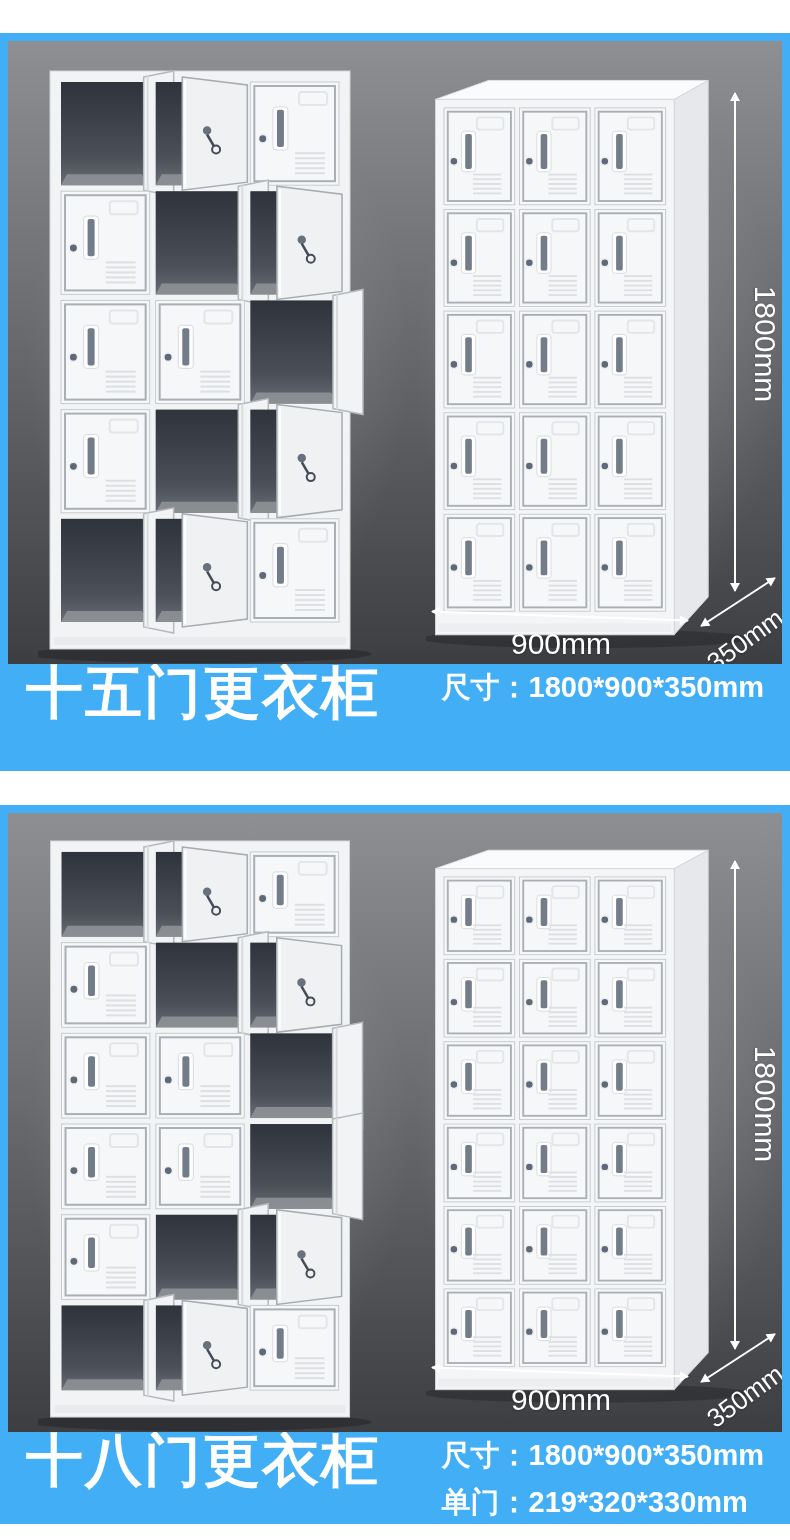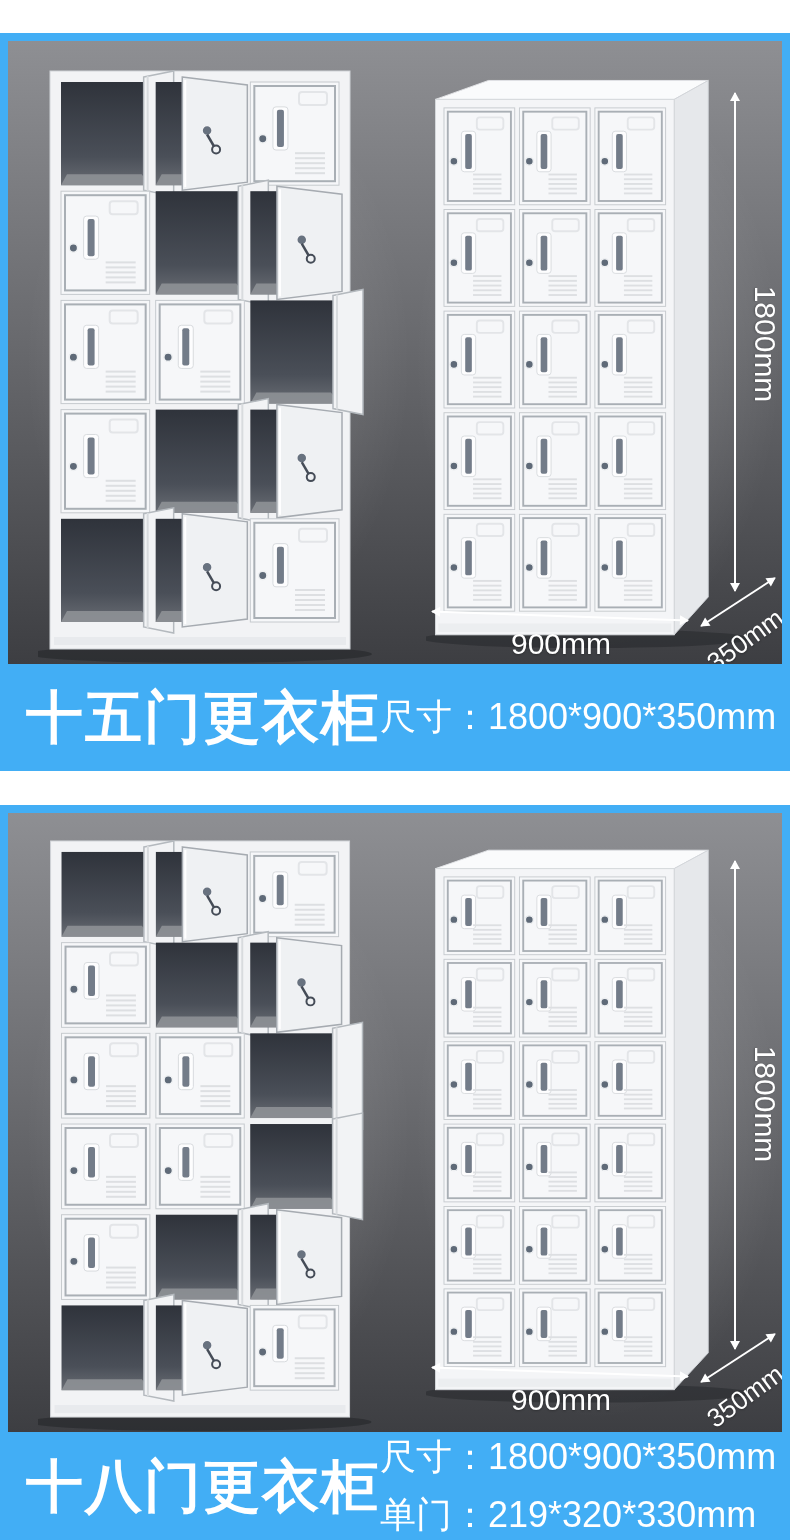--- a/index.html
+++ b/index.html
@@ -46,32 +46,32 @@
     border-top:5px solid transparent;border-bottom:5px solid transparent;border-left:9px solid #fff;}
 
   .dim-label{
     position:absolute;color:#ffffff;font-size:30px;font-weight:400;
     text-align:center;white-space:nowrap;text-shadow:0 1px 2px rgba(0,0,0,0.25);
   }
   .dim-height-label{width:130px;transform:rotate(90deg);}
   .dim-depth-label{font-size:26px;transform:rotate(-36deg);}
 
   .banner{
-    display:flex;align-items:center;justify-content:space-between;
+    display:flex;align-items:flex-start;justify-content:space-between;
     padding:0 26px 0 26px;
     margin:0 -8px;              
     color:#ffffff;
   }
   .banner.b1{height:107px;}
-  .banner.b2{height:108px;}
+  .banner.b2{height:92px;}
   .product-title{
     font-size:57px;font-weight:800;letter-spacing:2px;line-height:1;
     white-space:nowrap;
   }
-  .specs{font-size:36px;font-weight:400;line-height:1.62;white-space:nowrap;}
+  .specs{font-size:29px;font-weight:700;line-height:1.62;white-space:nowrap;}
 </style>
 </head>
 <body>
 
 <div class="spacer-top"></div>
 
 <section class="product-block">
   <div class="photo-area h1">
     <div class="glow" style="left:10px;top:20px;width:400px;height:600px;"></div>
     <div class="glow" style="left:400px;top:20px;width:380px;height:600px;"></div>

